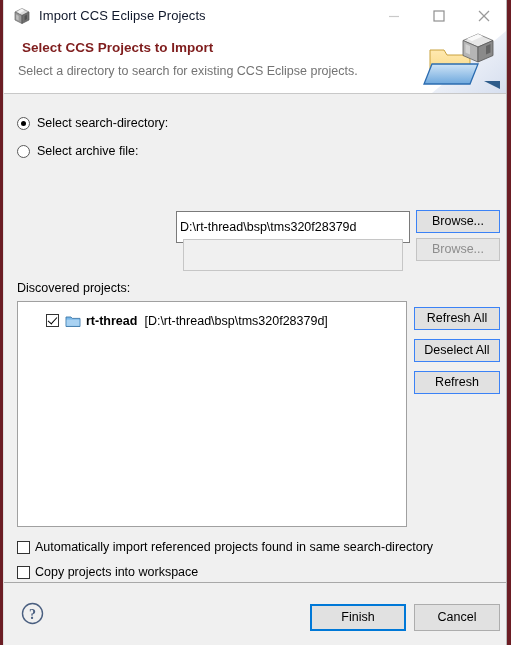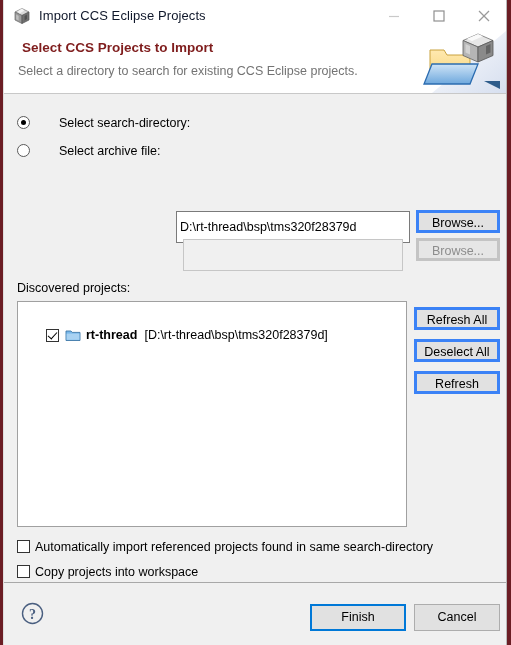--- a/index.html
+++ b/index.html
@@ -103,22 +103,21 @@
   .body {
     flex: 1 1 auto;
     background: #f0f0f0;
     position: relative;
   }
 
   
   .row {
     position: absolute;
     display: flex;
-    align-items: flex-start;
-    gap: 22px;
+    align-items: flex-end;
   }
   .row-dir  { left: 13px; top: 22px;  width: 478px; }
   .row-arch { left: 13px; top: 50px;  width: 478px; }
 
   .radio {
     width: 13px;
     height: 13px;
     border-radius: 50%;
     border: 1px solid #5a5a5a;
     background: #fff;
@@ -152,21 +151,21 @@
     color: #000;
     padding: 0 3px;
     line-height: 19px;
     outline: none;
   }
   .tf-dir  { left: 172px; top: 117px; width: 234px; }
   .tf-arch { left: 179px; top: 145px; width: 220px; background:#f0f0f0; border-color:#c6c6c6; }
 
   .btn {
     box-sizing: border-box;
-    border: 3px solid #3b82f6;
+    border: 1px solid #3b82f6;
     background: #e1e1e1;
     font-family: "Liberation Sans", sans-serif;
     font-size: 12.5px;
     color: #000;
     text-align: center;
     line-height: 21px;
     height: 23px;
     cursor: default;
     padding: 0;
   }
@@ -188,24 +187,24 @@
     top: 207px;
     width: 390px;
     height: 226px;
     background: #ffffff;
     border: 1px solid #a0a0a0;
     box-sizing: border-box;
     overflow: hidden;
   }
   .tree-item {
     display: flex;
-    align-items: flex-end;
+    align-items: flex-start;
     height: 20px;
     padding-left: 28px;
-    margin-top: 20px;
+    margin-top: 12px;
   }
   .chk {
     width: 13px;
     height: 13px;
     border: 1px solid #333;
     background: #fff;
     box-sizing: border-box;
     flex: 0 0 auto;
     position: relative;
   }
@@ -243,21 +242,21 @@
     position: absolute;
     left: 410px;
     top: 213px;
     width: 86px;
   }
   .side-btns .btn { width: 86px; display:block; margin-bottom: 9px; }
 
   .optrow {
     position: absolute;
     display: flex;
-    align-items: flex-start;
+    align-items: flex-end;
     left: 13px;
   }
   .opt1 { top: 446px; }
   .opt2 { top: 471px; }
   .opt-label {
     font-size: 12.5px;
     margin-left: 5px;
     white-space: nowrap;
   }
 

